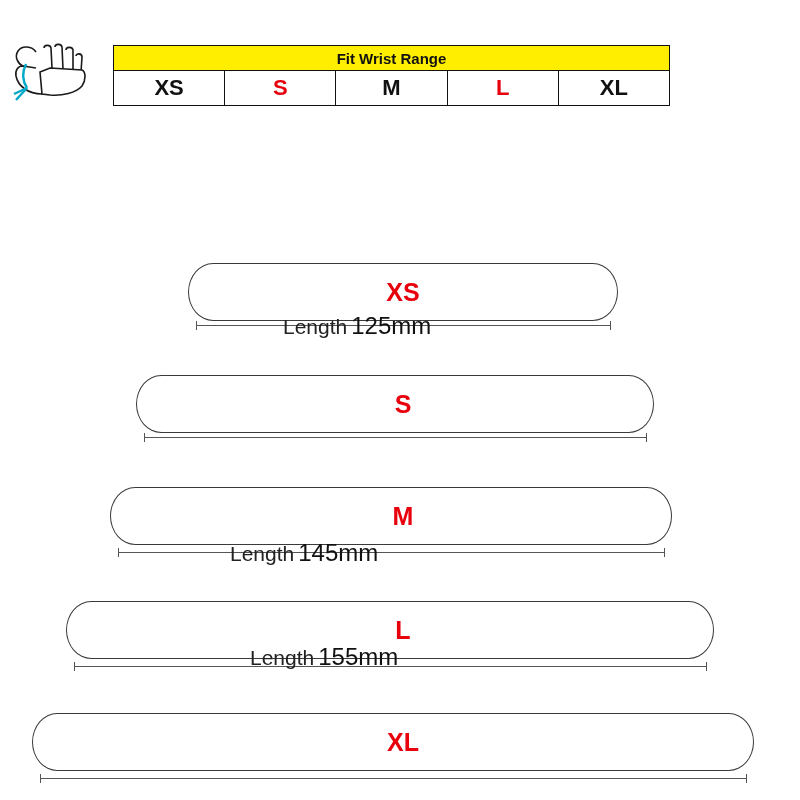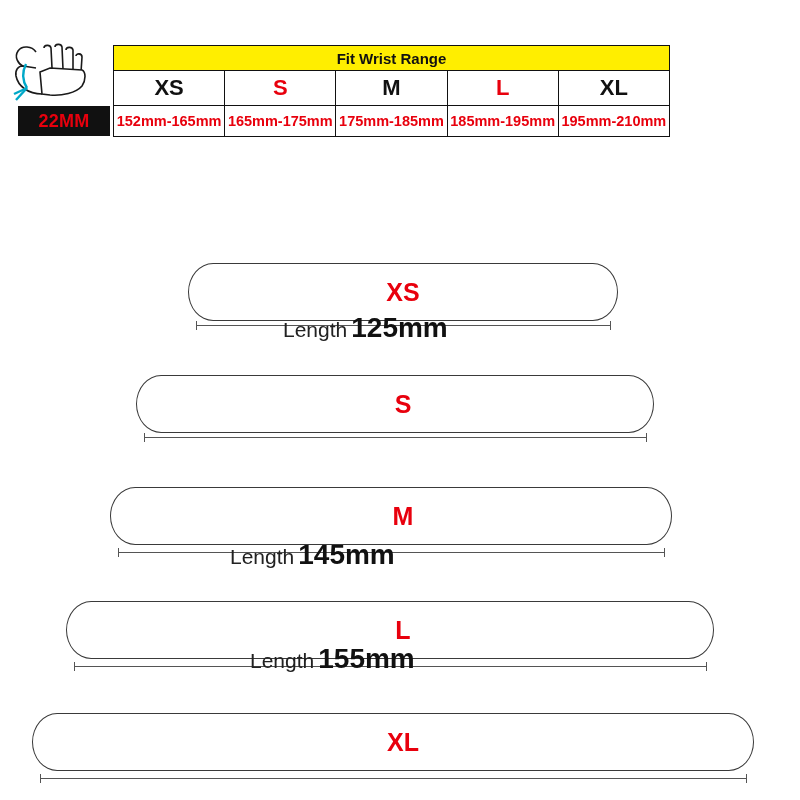--- a/index.html
+++ b/index.html
@@ -148,22 +148,22 @@
     background: #555;
   }
 
   .len-label {
     position: absolute;
     font-size: 21px;
     color: #111;
     white-space: nowrap;
   }
   .len-label .mmval {
-    font-size: 28px;
-    font-weight: bold;
+    font-size: 24px;
+    font-weight: normal;
     color: #111;
     margin-left: 4px;
   }
   .len-label .lenword {
     font-weight: normal;
     color: #222;
   }
 </style>
 </head>
 <body>
@@ -194,30 +194,20 @@
       <th colspan="5">Fit Wrist Range</th>
     </tr>
     <tr class="size-row-head">
       <td class="label-col"></td>
       <td class="sz-black">XS</td>
       <td class="sz-red">S</td>
       <td class="sz-black">M</td>
       <td class="sz-red">L</td>
       <td class="sz-black">XL</td>
     </tr>
-    <tr class="data-row red">
-      <td class="label-col">
-        <span class="mm-badge red-text">22MM</span>
-      </td>
-      <td>152mm-165mm</td>
-      <td>165mm-175mm</td>
-      <td>175mm-185mm</td>
-      <td>185mm-195mm</td>
-      <td>195mm-210mm</td>
-    </tr>
   </tbody>
     </table>
 </div>
 
 <div class="bands">
 
   <div class="band-row" style="top:0px;height:110px">
     <div class="band-shape" style="left:188px;top:18px;width:430px;height:58px"></div>
     <div class="band-letter" style="left:343px;top:33px;">XS</div>
     <div class="len-line" style="left:196px;top:80px;width:414px;"></div>

